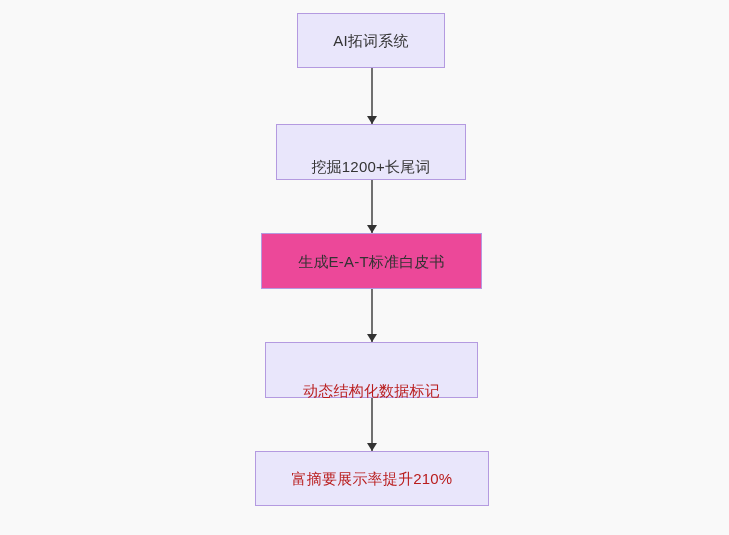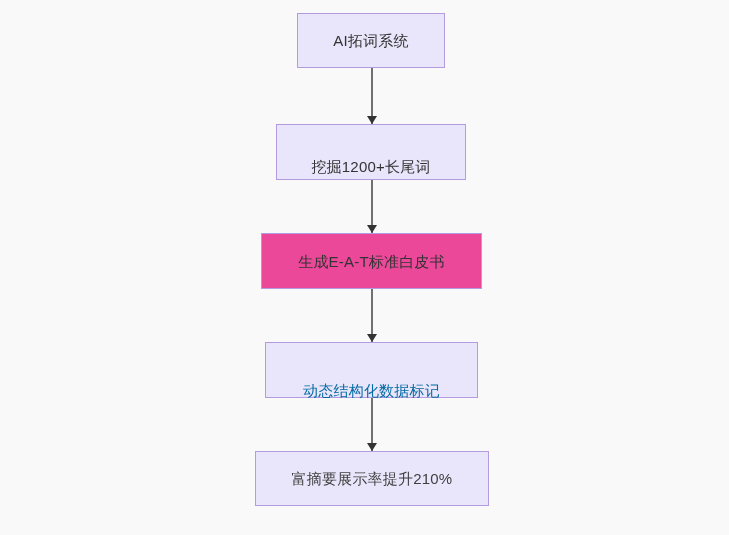--- a/index.html
+++ b/index.html
@@ -82,19 +82,19 @@
   <div class="node" style="left: 297px; top: 13px; width: 148px; height: 55px; background: rgb(233, 230, 251); border-color: rgb(180, 154, 224);">
     <span class="node-label" style="color: rgb(51, 51, 51);">AI拓词系统</span>
   </div>
   <div class="node" style="left: 276px; top: 124px; width: 190px; height: 56px; background: rgb(233, 230, 251); border-color: rgb(180, 154, 224);">
     <span class="node-label" style="color: rgb(51, 51, 51); margin-top: 28px;">挖掘1200+长尾词</span>
   </div>
   <div class="node" style="left: 261px; top: 233px; width: 221px; height: 56px; background: #ec4899; border-color: rgb(180, 154, 224);">
     <span class="node-label" style="color: rgb(51, 51, 51);">生成E-A-T标准白皮书</span>
   </div>
   <div class="node" style="left: 265px; top: 342px; width: 213px; height: 56px; background: rgb(233, 230, 251); border-color: rgb(180, 154, 224);">
-    <span class="node-label" style="color: #0369a1; margin-top: 40px;">动态结构化数据标记</span>
+    <span class="node-label" style="color: #b91c1c; margin-top: 40px;">动态结构化数据标记</span>
   </div>
   <div class="node" style="left: 255px; top: 451px; width: 234px; height: 55px; background: rgb(233, 230, 251); border-color: rgb(180, 154, 224);">
-    <span class="node-label" style="color: #404040;">富摘要展示率提升210%</span>
+    <span class="node-label" style="color: #b91c1c;">富摘要展示率提升210%</span>
   </div>
 
 </div>
 
 </body></html>

